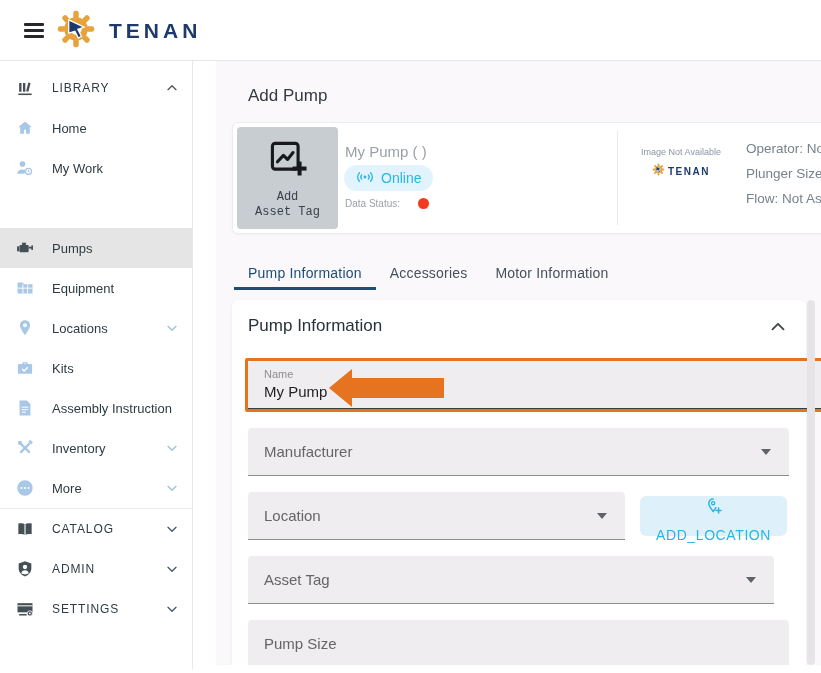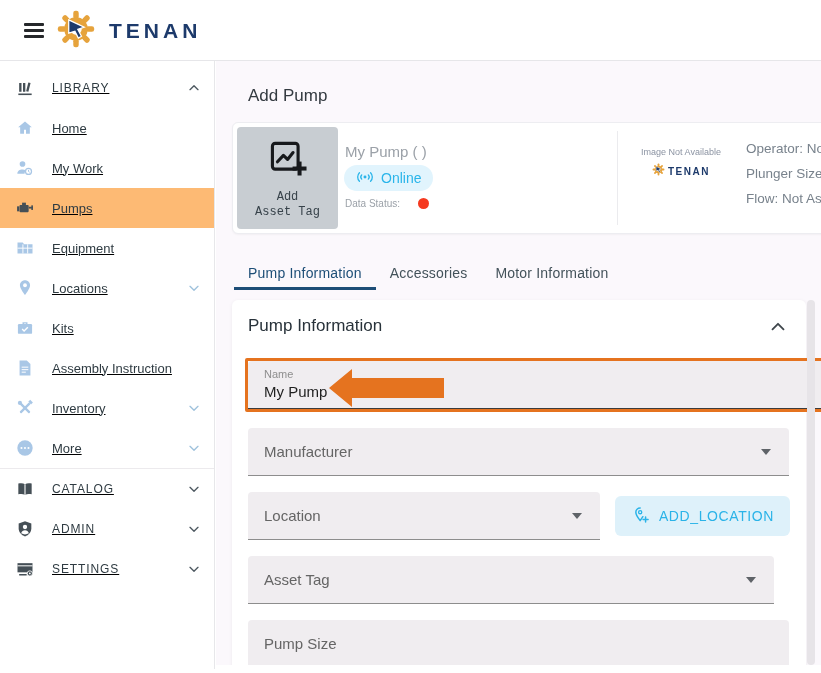--- a/index.html
+++ b/index.html
@@ -8,23 +8,23 @@
 
   
   .topbar{position:absolute;left:0;top:0;right:0;height:60px;background:#fff;border-bottom:1px solid #e6e6e9;z-index:5;}
   .hamburger{position:absolute;left:24px;top:23px;width:20px;height:15px;background:none;border:none;padding:0;cursor:pointer;display:flex;flex-direction:column;justify-content:space-between;}
   .hamburger span{display:block;height:2.6px;background:#26282b;border-radius:1px;}
   .brand{position:absolute;left:56px;top:9px;display:flex;align-items:center;gap:13px;}
   .brand svg{width:40px;height:40px;}
   .brand-text{font-size:21px;font-weight:700;letter-spacing:4px;color:#1d3a6b;}
 
   
-  .sidebar{position:absolute;left:0;top:60px;width:215px;bottom:0;background:#fff;border-right:1px solid #e7e7ea;padding-top:8px;box-sizing:border-box;z-index:4;text-decoration:underline;}
+  .sidebar{position:absolute;left:0;top:60px;width:193px;bottom:0;background:#fff;border-right:1px solid #e7e7ea;padding-top:8px;box-sizing:border-box;z-index:4;}
   .srow{height:40px;display:flex;align-items:center;padding-left:14px;position:relative;cursor:pointer;}
-  .srow.sactive{background:#fdba74;}
+  .srow.sactive{background:#e5e5e5;margin-top:40px;}
   .sicon{width:22px;height:22px;margin-right:16px;display:flex;align-items:center;justify-content:center;flex:0 0 22px;}
   .sicon svg{width:20px;height:20px;}
   .tone-light{color:#a9c7e6;}
   .tone-dark{color:#454f56;}
   .slabel{font-size:13px;color:#2f3b42;}
   .ssec .slabel{font-size:12px;letter-spacing:.9px;}
   .schev{position:absolute;right:12px;top:12px;width:16px;height:16px;}
   .schev svg{width:16px;height:16px;}
   .chev-light{color:#9fc2dc;}
   .chev-dark{color:#4d5860;}
@@ -68,21 +68,21 @@
 
   .field{background:#f0edf0;border-radius:4px 4px 0 0;border-bottom:1px solid #8d8d8d;height:48px;box-sizing:border-box;position:relative;margin-bottom:16px;cursor:pointer;}
   .flabel{position:absolute;left:16px;top:15px;font-size:15px;color:#656565;}
   .flabel-small{position:absolute;left:16px;top:7px;font-size:11px;color:#8e8e8e;}
   .fvalue{position:absolute;left:16px;top:22px;font-size:15px;color:#1f1f1f;}
   .caret{position:absolute;right:18px;top:21px;width:0;height:0;border-left:5.5px solid transparent;border-right:5.5px solid transparent;border-top:6px solid #5f6368;}
   .hl-wrap{border:3px solid #e5731f;margin:0 0 16px -3px;width:622px;box-sizing:border-box;border-radius:2px;}
   .hl-wrap .field{margin:0;width:100%;border-bottom:1px solid #3c3c3c;}
   .f0{width:542px;} .f1{width:541px;} .f2{width:377px;} .f3{width:526px;} .f4{width:541px;height:60px;}
   .row3{display:flex;align-items:flex-start;}
-  .add-loc-btn{margin-left:15px;margin-top:4px;height:40px;display:inline-flex;align-items:center;gap:8px;background:#def1fa;border:none;border-radius:6px;padding:0 16px;cursor:pointer;font-family:inherit;}
+  .add-loc-btn{margin-left:15px;margin-top:4px;height:40px;display:inline-flex;align-items:center;gap:8px;background:#def1fa;border:none;border-radius:6px;padding:0 16px;cursor:pointer;font-family:inherit;flex-direction:column;}
   .add-loc-btn svg{width:20px;height:20px;color:#2ab3e8;}
   .add-loc-label{font-size:14px;letter-spacing:.6px;color:#2ab3e8;}
 
   .scroll-strip{position:absolute;left:591px;width:8px;top:240px;bottom:0;background:#e7e4e8;border-radius:4px;}
 
   .annotation-arrow{position:absolute;left:113px;top:309px;width:115px;height:38px;z-index:9;pointer-events:none;}
 </style>
 </head>
 <body>
 

